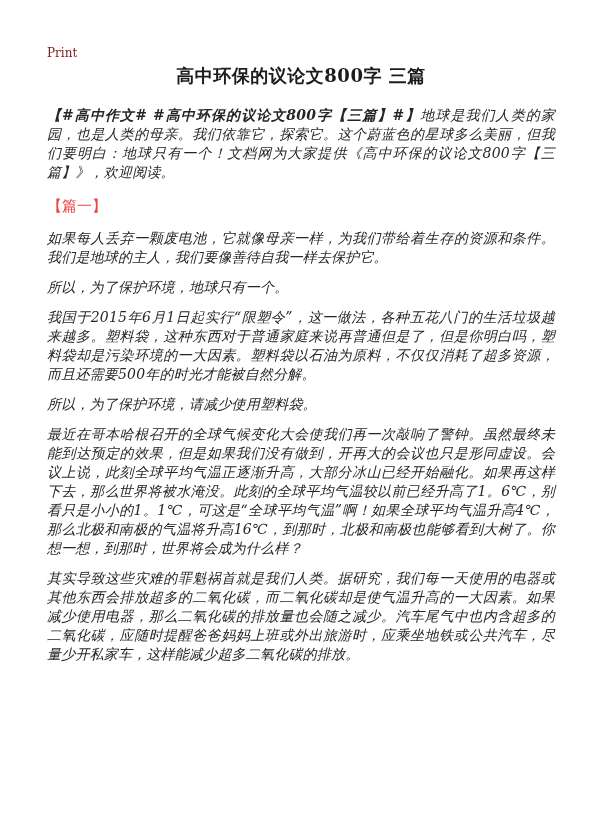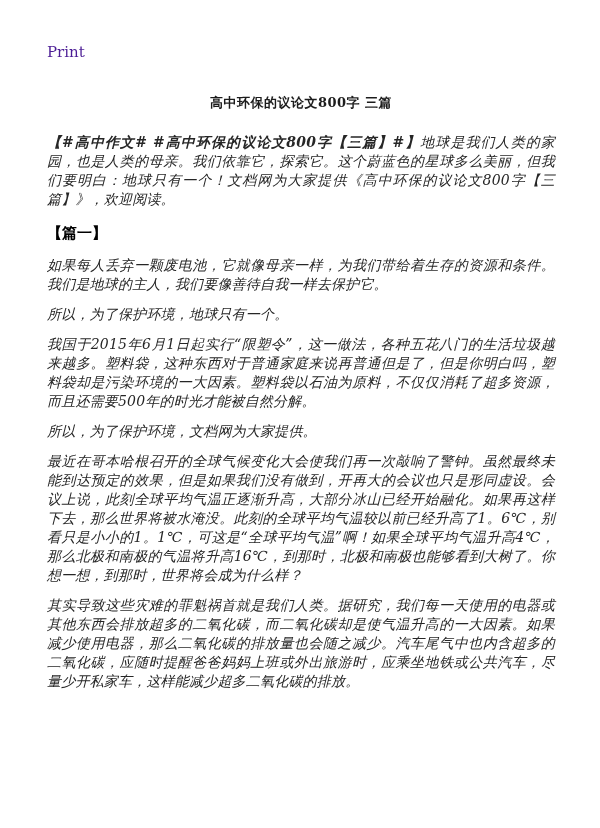--- a/index.html
+++ b/index.html
@@ -16,50 +16,50 @@
     color: #262626;
   }
   .page {
     width: 600px;
     height: 828px;
     padding: 42px 45px 0 47px;
     background: #ffffff;
   }
   .print-link {
     display: inline-block;
-    font-size: 15px;
+    font-size: 12px;
     line-height: 14px;
-    color: #4c1d95;
+    color: #7f1d1d;
     cursor: pointer;
-    margin-bottom: 32px;
+    margin-bottom: 4px;
   }
   .doc-title {
-    font-size: 13px;
+    font-size: 18px;
     line-height: 24px;
     font-weight: 700;
     text-align: center;
     color: #1c1c1c;
     margin: 0 0 18px 0;
     letter-spacing: 0.5px;
   }
   .para {
     font-size: 14px;
     line-height: 19px;
     margin: 0 0 11px 0;
     text-align: justify;
     letter-spacing: 0.2px;
     font-style: italic;
   }
   .intro-para { margin-bottom: 13px; }
   .intro-tags { font-weight: 700; }
   .section-heading {
     font-size: 15px;
     line-height: 20px;
-    font-weight: 700;
-    color: #000000;
+    font-weight: 400;
+    color: #ef4444;
     margin: 14px 0 13px 0;
   }
 </style>
 </head>
 <body>
 
 <div class="page">
 
   <span class="print-link">Print</span>
 
@@ -71,19 +71,19 @@
 
   <h2 class="section-heading">【篇一】</h2>
 
   <p class="para">如果每人丢弃一颗废电池，它就像母亲一样，为我们带给着生存的资源和条件。我们是地球的主人，我们要像善待自我一样去保护它。</p>
 
 
   <p class="para">所以，为了保护环境，地球只有一个。</p>
 
   <p class="para">我国于2015年6月1日起实行“限塑令”，这一做法，各种五花八门的生活垃圾越来越多。塑料袋，这种东西对于普通家庭来说再普通但是了，但是你明白吗，塑料袋却是污染环境的一大因素。塑料袋以石油为原料，不仅仅消耗了超多资源，而且还需要500年的时光才能被自然分解。</p>
 
-  <p class="para">所以，为了保护环境，文档网为大家提供。</p>
+  <p class="para">所以，为了保护环境，请减少使用塑料袋。</p>
 
   <p class="para">最近在哥本哈根召开的全球气候变化大会使我们再一次敲响了警钟。虽然最终未能到达预定的效果，但是如果我们没有做到，开再大的会议也只是形同虚设。会议上说，此刻全球平均气温正逐渐升高，大部分冰山已经开始融化。如果再这样下去，那么世界将被水淹没。此刻的全球平均气温较以前已经升高了1。6℃，别看只是小小的1。1℃，可这是“全球平均气温”啊！如果全球平均气温升高4℃，那么北极和南极的气温将升高16℃，到那时，北极和南极也能够看到大树了。你想一想，到那时，世界将会成为什么样？</p>
 
   <p class="para">其实导致这些灾难的罪魁祸首就是我们人类。据研究，我们每一天使用的电器或其他东西会排放超多的二氧化碳，而二氧化碳却是使气温升高的一大因素。如果减少使用电器，那么二氧化碳的排放量也会随之减少。汽车尾气中也内含超多的二氧化碳，应随时提醒爸爸妈妈上班或外出旅游时，应乘坐地铁或公共汽车，尽量少开私家车，这样能减少超多二氧化碳的排放。</p>
 
 </div>
 
 </body></html>

